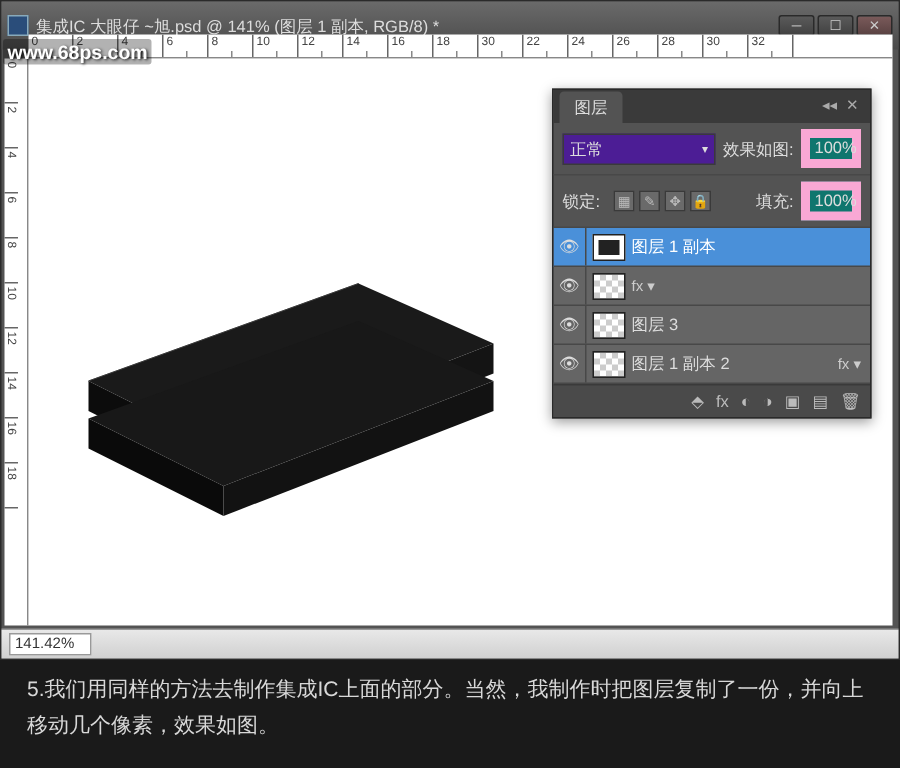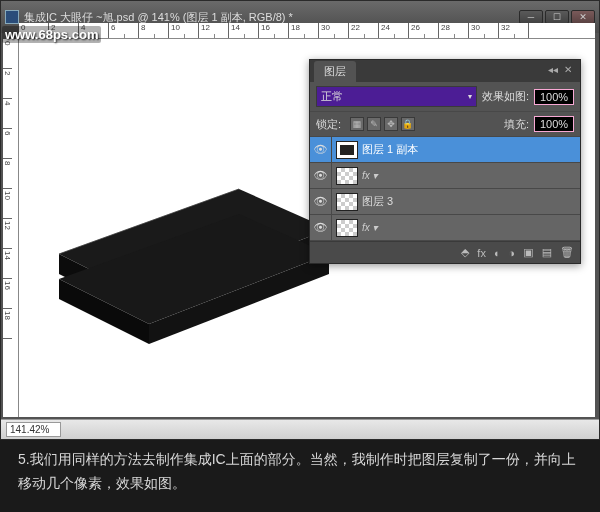--- a/index.html
+++ b/index.html
@@ -16,42 +16,42 @@
 .ruler-h .tick{flex:none;width:30px;border-right:1px solid #666;font-size:8px;color:#444;padding-left:2px;position:relative}
 .ruler-h .tick::after{content:"";position:absolute;bottom:0;left:50%;width:1px;height:4px;background:#888}
 .ruler-v{position:absolute;top:38px;left:2px;width:16px;bottom:22px;background:#fff;border-right:1px solid #888}
 .ruler-v .tick{height:30px;border-bottom:1px solid #666;font-size:8px;color:#444;writing-mode:vertical-rl;padding-top:2px}
 .canvas-area{position:absolute;top:38px;left:18px;right:4px;bottom:22px;background:#fff;overflow:hidden}
 .shape3d{position:absolute;top:120px;left:30px;width:290px;height:200px}
 .shape3d svg{width:100%;height:100%}
 .statusbar{position:absolute;bottom:0;left:0;right:0;height:20px;background:linear-gradient(#e8e8e8,#d0d0d0);border-top:1px solid #999;display:flex;align-items:center;padding:0 5px;gap:0;color:#333}
 .zoom-field{width:55px;background:#fff;border:1px solid #999;padding:1px 3px;font-size:10px}
 .doc-info{border-left:1px solid #999;padding-left:8px;font-size:10px}
-.layers-panel{position:absolute;top:58px;right:18px;width:272px;background:#535353;border:1px solid #2a2a2a;box-shadow:0 2px 8px rgba(0,0,0,.4);z-index:50}
+.layers-panel{position:absolute;top:58px;right:18px;width:213px;background:#535353;border:1px solid #2a2a2a;box-shadow:0 2px 8px rgba(0,0,0,.4);z-index:50}
 .panel-tabs{height:22px;background:#3a3a3a;display:flex;align-items:flex-end;padding-left:4px}
 .panel-tab{padding:3px 10px;background:#535353;color:#ddd;border-radius:3px 3px 0 0;font-size:11px}
 .panel-menu{position:absolute;right:4px;top:4px;display:flex;gap:4px}
 .panel-menu span{width:12px;height:12px;color:#aaa;font-size:10px;cursor:pointer}
 .panel-row{display:flex;align-items:center;padding:4px 6px;gap:5px;color:#ddd;border-bottom:1px solid #484848}
 .dropdown{flex:1;background:#4c1d95;border:1px solid #3a3a3a;padding:2px 4px;display:flex;justify-content:space-between;align-items:center;color:#ddd}
 .dropdown .arrow{font-size:8px}
 .opacity-label{font-size:11px}
-.pct-field{width:40px;background:#000000;border:1px solid #f9a8d4;padding:1px 3px;color:#ddd;text-align:center}
+.pct-field{width:40px;background:#0f766e;border:6px solid #f9a8d4;padding:1px 3px;color:#ddd;text-align:center}
 .lock-icons{display:flex;gap:3px;margin-left:4px}
 .lock-icons span{width:14px;height:14px;background:#6a6a6a;border:1px solid #3a3a3a;display:flex;align-items:center;justify-content:center;font-size:9px;color:#bbb}
 .layer-list{max-height:130px;overflow:hidden}
 .layer-item{display:flex;align-items:center;height:26px;border-bottom:1px solid #484848;background:#656565}
 .layer-item.selected{background:#4a90d9}
 .eye-col{width:22px;height:100%;border-right:1px solid #484848;display:flex;align-items:center;justify-content:center;color:#ddd;font-size:11px}
 .layer-thumb{width:22px;height:18px;margin:0 4px;background:#fff;border:1px solid #222;position:relative}
 .layer-thumb.checker{background:repeating-conic-gradient(#ccc 0 25%,#fff 0 50%) 0 0/8px 8px}
 .layer-thumb .mini{position:absolute;inset:3px;background:#222}
 .layer-name{flex:1;color:#ddd;font-size:11px}
 .layer-item.selected .layer-name{color:#fff}
-.fx-badge{color:#ccc;font-size:10px;font-style:italic;margin-right:6px}
+.fx-badge{color:#ccc;font-size:10px;margin-right:6px}
 .panel-footer{height:22px;background:#4a4a4a;border-top:1px solid #3a3a3a;display:flex;justify-content:flex-end;align-items:center;padding:0 6px;gap:8px}
 .panel-footer span{color:#bbb;font-size:11px;cursor:pointer}
 .caption{position:absolute;top:448px;left:18px;right:18px;color:#d8d8d8;font-size:14px;line-height:1.7}
 </style>
 </head>
 <body>
 
 <div class="watermark">www.68ps.com</div>
 
 <div class="app-window">
@@ -157,20 +157,21 @@
           <div class="fx-badge">fx ▾</div>
         </div>
         <div class="layer-item">
           <div class="eye-col">👁</div>
           <div class="layer-thumb checker"></div>
           <div class="layer-name">图层 3</div>
         </div>
         <div class="layer-item">
           <div class="eye-col">👁</div>
           <div class="layer-thumb checker"></div>
+          <div class="layer-name">图层 1 副本 2</div>
           <div class="fx-badge">fx ▾</div>
         </div>
       </div>
     <div class="panel-footer">
       <span>⬘</span>
       <span>fx</span>
       <span>◐</span>
       <span>◑</span>
       <span>▣</span>
       <span>▤</span>

